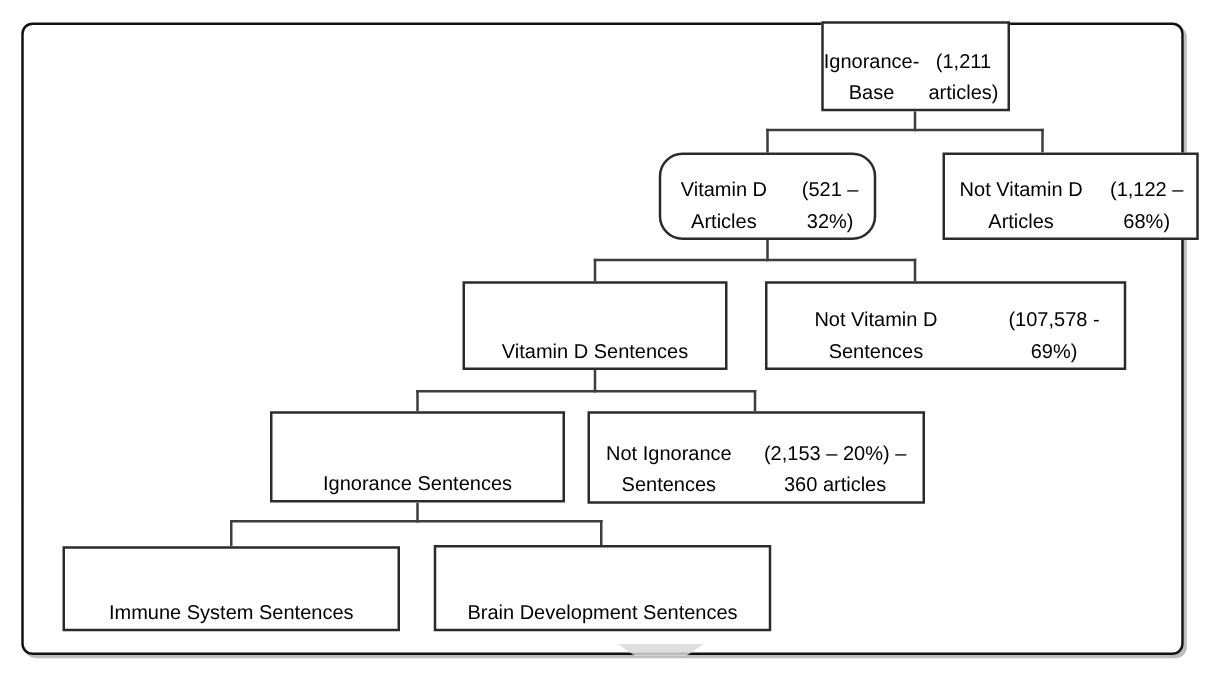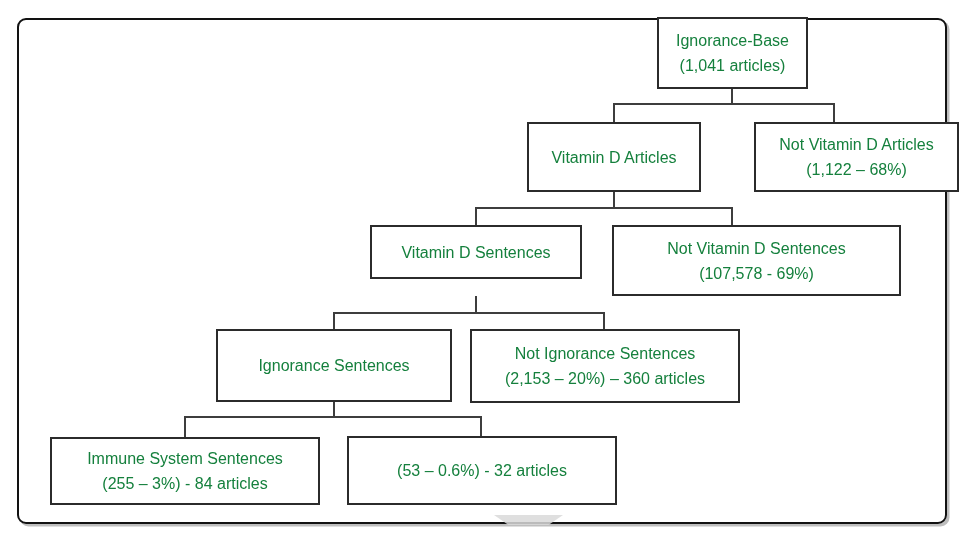--- a/index.html
+++ b/index.html
@@ -25,25 +25,25 @@
     border-radius: 9px;
     box-shadow: 2.5px 2.5px 0 rgba(110,110,110,0.45);
     background: transparent;
   }
   .node {
     position: absolute;
     background: #ffffff;
     border: 2px solid #2b2b2b;
     box-sizing: border-box;
     display: flex;
-    flex-direction: column;
-    align-items: center;
+    flex-direction: row;
+    align-items: flex-end;
     justify-content: center;
     text-align: center;
-    color: #15803d;
+    color: #000000;
     font-size: 16px;
     line-height: 25px;
     z-index: 3;
   }
   .seg {
     position: absolute;
     background: #3d3d3d;
     z-index: 2;
   }
   .seg.h { height: 2px; }
@@ -54,43 +54,44 @@
     top: 515px;
     width: 69px;
     height: 10px;
     background: #d9d9d9;
     opacity: 0.85;
     clip-path: polygon(0% 0%, 100% 0%, 79% 100%, 21% 100%);
     z-index: 1;
   }
   
   #n-root { left: 657px; top: 17px;  width: 151px; height: 72px; }
-  #n-l1a  { left: 527px; top: 122px; width: 174px; height: 70px; }
+  #n-l1a  { left: 527px; top: 122px; width: 174px; height: 70px; border-radius: 19px; }
   #n-l1b  { left: 732px; top: 122px; width: 205px; height: 70px; margin-left: 22px; }
-  #n-l2a  { left: 370px; top: 225px; width: 212px; height: 54px; }
+  #n-l2a  { left: 370px; top: 225px; width: 212px; height: 71px; }
   #n-l2b  { left: 612px; top: 225px; width: 289px; height: 71px; }
   #n-l3a  { left: 216px; top: 329px; width: 236px; height: 73px; gap: 38px; }
   #n-l3b  { left: 470px; top: 329px; width: 270px; height: 74px; }
   #n-l4a  { left: 50px;  top: 437px; width: 270px; height: 68px; }
   #n-l4b  { left: 347px; top: 436px; width: 270px; height: 69px; }
 </style>
 </head>
 <body>
 
 <div id="canvas">
 
   <div class="frame"></div>
 
   <div class="node" id="n-root">
     <div>Ignorance-Base</div>
-    <div>(1,041 articles)</div>
+    <div>(1,211 articles)</div>
   </div>
 
   <div class="node" id="n-l1a">
     <div>Vitamin D Articles</div>
+    <div>(521 – 32%)</div>
   </div>
   <div class="node" id="n-l1b">
     <div>Not Vitamin D Articles</div>
     <div>(1,122 – 68%)</div>
   </div>
 
   <div class="node" id="n-l2a">
     <div>Vitamin D Sentences</div>
   </div>
   <div class="node" id="n-l2b">
@@ -101,24 +102,23 @@
   <div class="node" id="n-l3a">
     <div>Ignorance Sentences</div>
   </div>
   <div class="node" id="n-l3b">
     <div>Not Ignorance Sentences</div>
     <div>(2,153 – 20%) – 360 articles</div>
   </div>
 
   <div class="node" id="n-l4a">
     <div>Immune System Sentences</div>
-    <div>(255 – 3%) - 84 articles</div>
   </div>
   <div class="node" id="n-l4b">
-    <div>(53 – 0.6%) - 32 articles</div>
+    <div>Brain Development Sentences</div>
   </div>
 
   <div class="seg v" style="left:731px; top:89px;  height:16px;"></div>
   <div class="seg h" style="left:613px; top:103px; width:222px;"></div>
   <div class="seg v" style="left:613px; top:103px; height:19px;"></div>
   <div class="seg v" style="left:833px; top:103px; height:19px;"></div>
 
   <div class="seg v" style="left:613px; top:192px; height:17px;"></div>
   <div class="seg h" style="left:475px; top:207px; width:258px;"></div>
   <div class="seg v" style="left:475px; top:207px; height:18px;"></div>

